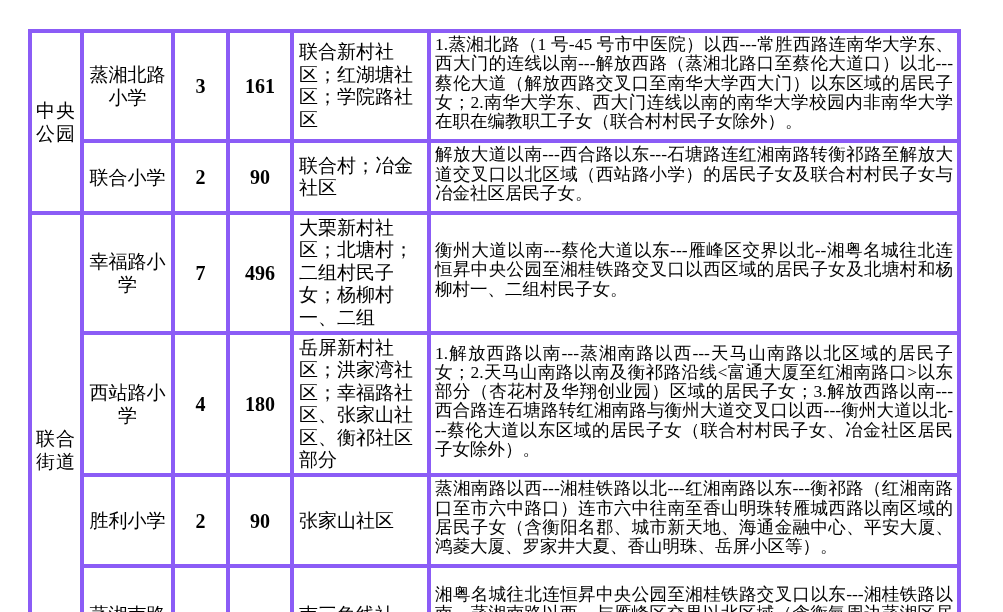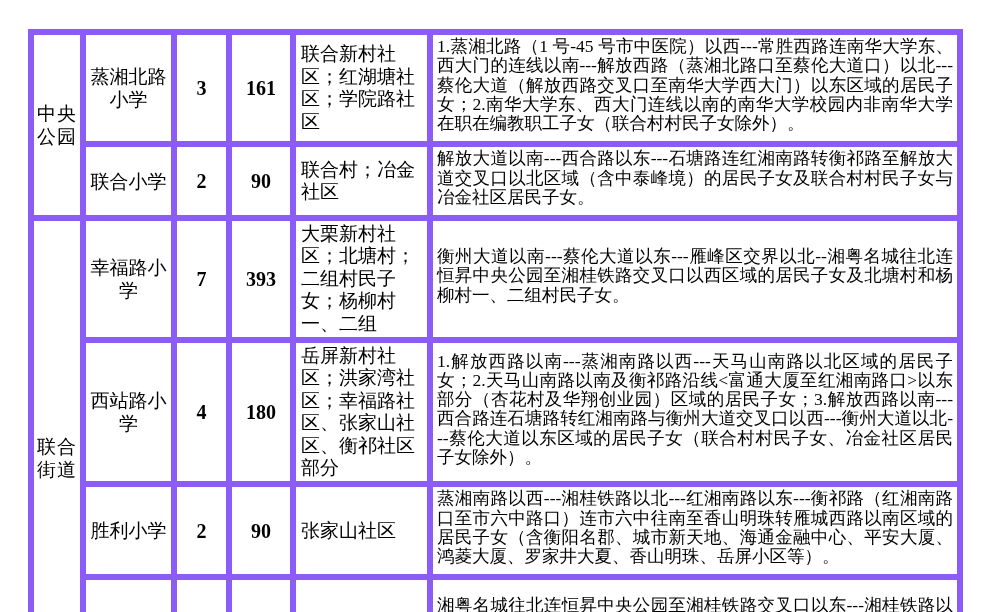--- a/index.html
+++ b/index.html
@@ -17,21 +17,21 @@
   }
   table.grid {
     position: absolute;
     left: 28px; top: 29px;
     width: 929px;
     border-collapse: collapse;
     table-layout: fixed;
     border: 2px solid #000;
   }
   table.grid td {
-    border: 6px solid #8b5cf6;
+    border: 4px solid #8b5cf6;
     vertical-align: middle;
     overflow: hidden;
   }
   td.center {
     text-align: center;
     font-size: 19px;
     line-height: 1.22;
     padding: 2px 2px;
   }
   td.street {
@@ -77,27 +77,27 @@
         <td class="center num">3</td>
         <td class="center num">161</td>
         <td class="left">联合新村社区；红湖塘社区；学院路社区</td>
         <td class="scope">1.蒸湘北路（1 号-45 号市中医院）以西---常胜西路连南华大学东、西大门的连线以南---解放西路（蒸湘北路口至蔡伦大道口）以北---蔡伦大道（解放西路交叉口至南华大学西大门）以东区域的居民子女；2.南华大学东、西大门连线以南的南华大学校园内非南华大学在职在编教职工子女（联合村村民子女除外）。</td>
       </tr>
       <tr style="height:62px">
         <td class="center">联合小学</td>
         <td class="center num">2</td>
         <td class="center num">90</td>
         <td class="left">联合村；冶金社区</td>
-        <td class="scope">解放大道以南---西合路以东---石塘路连红湘南路转衡祁路至解放大道交叉口以北区域（含中泰峰境）的居民子女及联合村村民子女与冶金社区居民子女。</td>
+        <td class="scope">解放大道以南---西合路以东---石塘路连红湘南路转衡祁路至解放大道交叉口以北区域（西站路小学）的居民子女及联合村村民子女与冶金社区居民子女。</td>
       </tr>
       <tr style="height:78px">
         <td class="center street" rowspan="4">联合街道</td>
         <td class="center">幸福路小学</td>
         <td class="center num">7</td>
-        <td class="center num">393</td>
+        <td class="center num">496</td>
         <td class="left">大栗新村社区；北塘村；二组村民子女；杨柳村一、二组</td>
         <td class="scope">衡州大道以南---蔡伦大道以东---雁峰区交界以北--湘粤名城往北连恒昇中央公园至湘桂铁路交叉口以西区域的居民子女及北塘村和杨柳村一、二组村民子女。</td>
       </tr>
       <tr style="height:114px">
         <td class="center">西站路小学</td>
         <td class="center num">4</td>
         <td class="center num">180</td>
         <td class="left">岳屏新村社区；洪家湾社区；幸福路社区、张家山社区、衡祁社区部分</td>
         <td class="scope">1.解放西路以南---蒸湘南路以西---天马山南路以北区域的居民子女；2.天马山南路以南及衡祁路沿线&lt;富通大厦至红湘南路口&gt;以东部分（杏花村及华翔创业园）区域的居民子女；3.解放西路以南---西合路连石塘路转红湘南路与衡州大道交叉口以西---衡州大道以北---蔡伦大道以东区域的居民子女（联合村村民子女、冶金社区居民子女除外）。</td>
       </tr>

